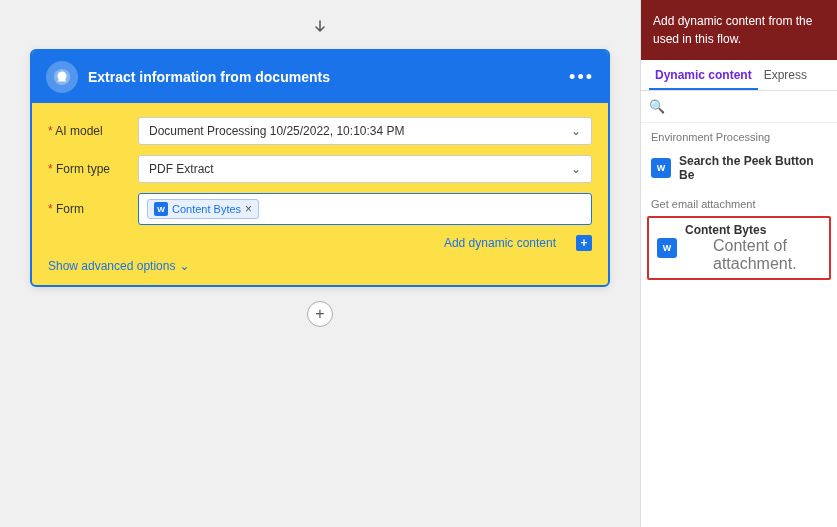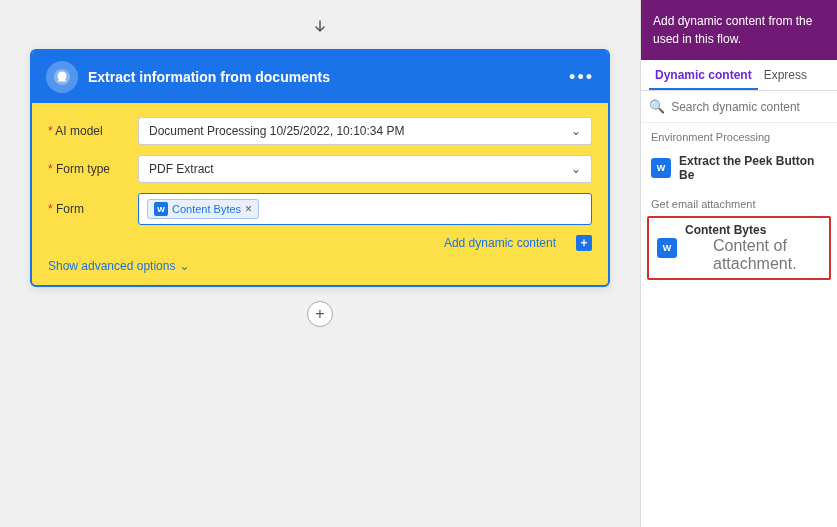--- a/index.html
+++ b/index.html
@@ -229,21 +229,21 @@
       width: 197px;
       height: 527px;
       background: white;
       border-left: 1px solid #ddd;
       display: flex;
       flex-direction: column;
       overflow: hidden;
     }
 
     .panel-banner {
-      background: #701a75;
+      background: #7f1d1d;
       color: white;
       font-size: 12px;
       padding: 12px 12px;
       line-height: 1.5;
     }
 
     .panel-tabs {
       display: flex;
       border-bottom: 1px solid #ddd;
       padding: 0 8px;
@@ -426,29 +426,28 @@
 
   <div class="panel-banner">Add dynamic content from the used in this flow.</div>
 
   <div class="panel-tabs">
     <div class="panel-tab active">Dynamic content</div>
     <div class="panel-tab">Express</div>
   </div>
 
   <div class="panel-search">
     <span class="panel-search-icon">🔍</span>
-    <input type="text" placeholder="Search dynamic content" style="">
   </div>
 
   <div class="panel-section-label">Environment Processing</div>
 
   <div class="panel-item">
     <div class="panel-item-icon">W</div>
     <div class="panel-item-content">
-      <span class="panel-item-text">Extract the Peek Button Be</span>
+      <span class="panel-item-text">Search the Peek Button Be</span>
     </div>
   </div>
 
   <div class="panel-section-label">Get email attachment</div>
 
   <div class="panel-item panel-item-highlighted">
     <div class="panel-item-icon">W</div>
     <div class="panel-item-content">
       <span class="panel-item-text">Content Bytes</span>
       <span class="panel-item-sub">Content of attachment.</span>

